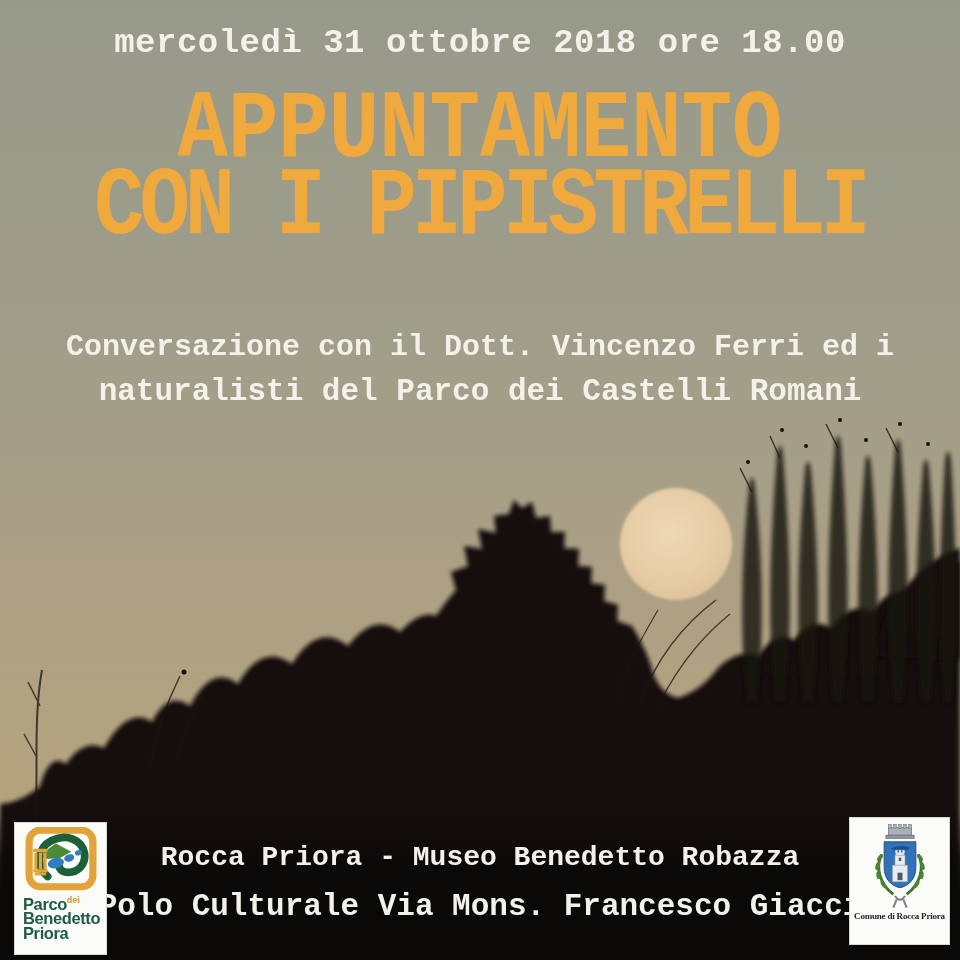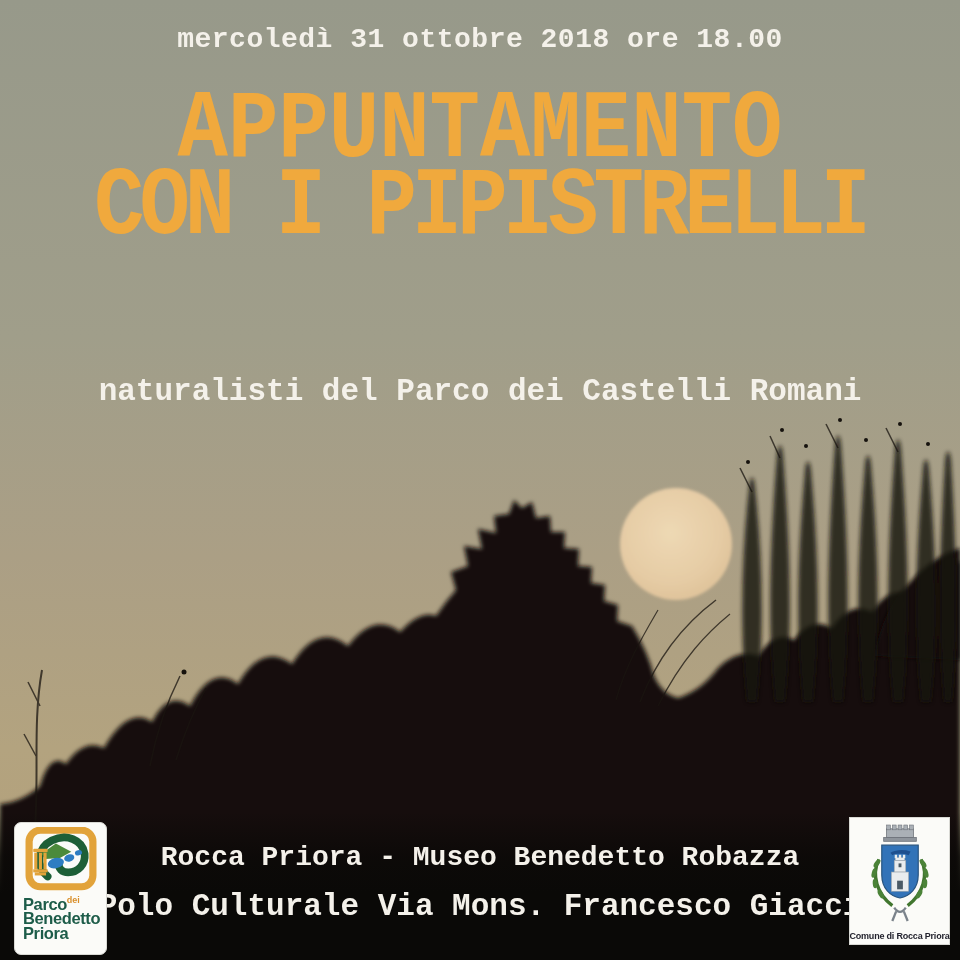--- a/index.html
+++ b/index.html
@@ -4,41 +4,41 @@
 <style>
   html,body{margin:0;padding:0;background:#000;}
   .poster{
     position:relative;width:960px;height:960px;overflow:hidden;
     font-family:"Liberation Mono","DejaVu Sans Mono",monospace;
     background:#9a9c8c;
   }
   .bg{position:absolute;inset:0;display:block;}
   .txt{position:absolute;left:0;width:100%;text-align:center;white-space:nowrap;
        color:var(--text-white,#f4f1ea);font-weight:bold;}
-  .date{top:24px;font-size:28px;letter-spacing:0.5px;}
+  .date{top:24px;font-size:34px;letter-spacing:0.5px;}
   .t1,.t2{color:var(--accent-orange,#f0a93d);transform:scaleY(1.14);transform-origin:50% 0;}
   .t1{top:76px;font-size:84px;letter-spacing:0;}
   .t2{top:153px;font-size:84px;letter-spacing:-5px;}
   .sub{top:244px;font-size:46px;color:var(--accent-orange,#f0a93d);letter-spacing:1px;}
   .body1{top:330px;font-size:30px;}
   .body2{top:374px;font-size:31px;}
   .venue1{top:842px;font-size:28px;}
   .venue2{top:889px;font-size:31px;}
 
   
   .logo-box{position:absolute;background:#fbfbf8;border:1px solid #d9d9d4;
             display:flex;flex-direction:column;align-items:center;box-sizing:border-box;}
-  .logo-parco{left:14px;top:822px;width:93px;height:133px;padding:4px 3px 4px 3px;border-radius:7px;}
+  .logo-parco{left:14px;top:822px;width:93px;height:133px;padding:4px 3px 4px 3px;}
   .logo-parco .words{font-family:"Liberation Sans",sans-serif;font-weight:bold;
       color:#1d5c49;font-size:16.5px;line-height:14.5px;letter-spacing:-0.4px;
       align-self:flex-start;padding-left:5px;margin-top:2px;}
   .logo-parco .words sup{font-size:9px;color:#d98f2b;letter-spacing:0;}
   .logo-comune{left:849px;top:817px;width:101px;height:128px;padding:3px 2px;}
-  .logo-comune .caption{font-family:Liberation Sans, sans-serif;font-weight:bold;
-      font-size:9px;color:#23232e;margin-top:auto;margin-bottom:0;white-space:nowrap;
+  .logo-comune .caption{font-family:Liberation Serif, serif;font-weight:bold;
+      font-size:9px;color:#23232e;margin-top:auto;margin-bottom:20px;white-space:nowrap;
       letter-spacing:-0.2px;}
 </style>
 </head>
 <body>
 
 <div class="poster">
 
   <svg class="bg" viewBox="0 0 960 960" aria-hidden="true">
     <defs>
       <linearGradient id="skyGrad" x1="0" y1="0" x2="0" y2="1">
@@ -125,20 +125,21 @@
       </g>
     </g>
 
     <rect x="0" y="812" width="960" height="148" fill="url(#fadeBlack)"></rect>
     <rect x="0" y="900" width="960" height="60" fill="#0a0907"></rect>
   </svg>
 
   <div class="txt date">mercoledì 31 ottobre 2018 ore 18.00</div>
   <div class="txt t1">APPUNTAMENTO</div>
   <div class="txt t2">CON I PIPISTRELLI</div>
+  <div class="txt body1">Conversazione con il Dott. Vincenzo Ferri ed i</div>
   <div class="txt body2">naturalisti del Parco dei Castelli Romani</div>
   <div class="txt venue1">Rocca Priora - Museo Benedetto Robazza</div>
   <div class="txt venue2">Polo Culturale Via Mons. Francesco Giacci</div>
 
   <div class="logo-box logo-parco">
     <svg width="72" height="64" viewBox="0 0 70 62" aria-hidden="true">
       <rect x="4" y="3" width="62" height="55" rx="11" fill="none" stroke="#e2a33a" stroke-width="7"></rect>
       <path d="M22,48 C10,38 12,20 26,13 C40,6 56,12 58,26 C59,36 52,44 42,44 C36,44 32,40 33,35" fill="none" stroke="#1d5f37" stroke-width="7.5" stroke-linecap="round"></path>
       <path d="M16,26 L30,16 L45,24 L34,30 L20,31 Z" fill="#4b8a3b"></path>
       <ellipse cx="30" cy="35" rx="8" ry="5" fill="#2e7dc2" transform="rotate(-14 30 35)"></ellipse>

